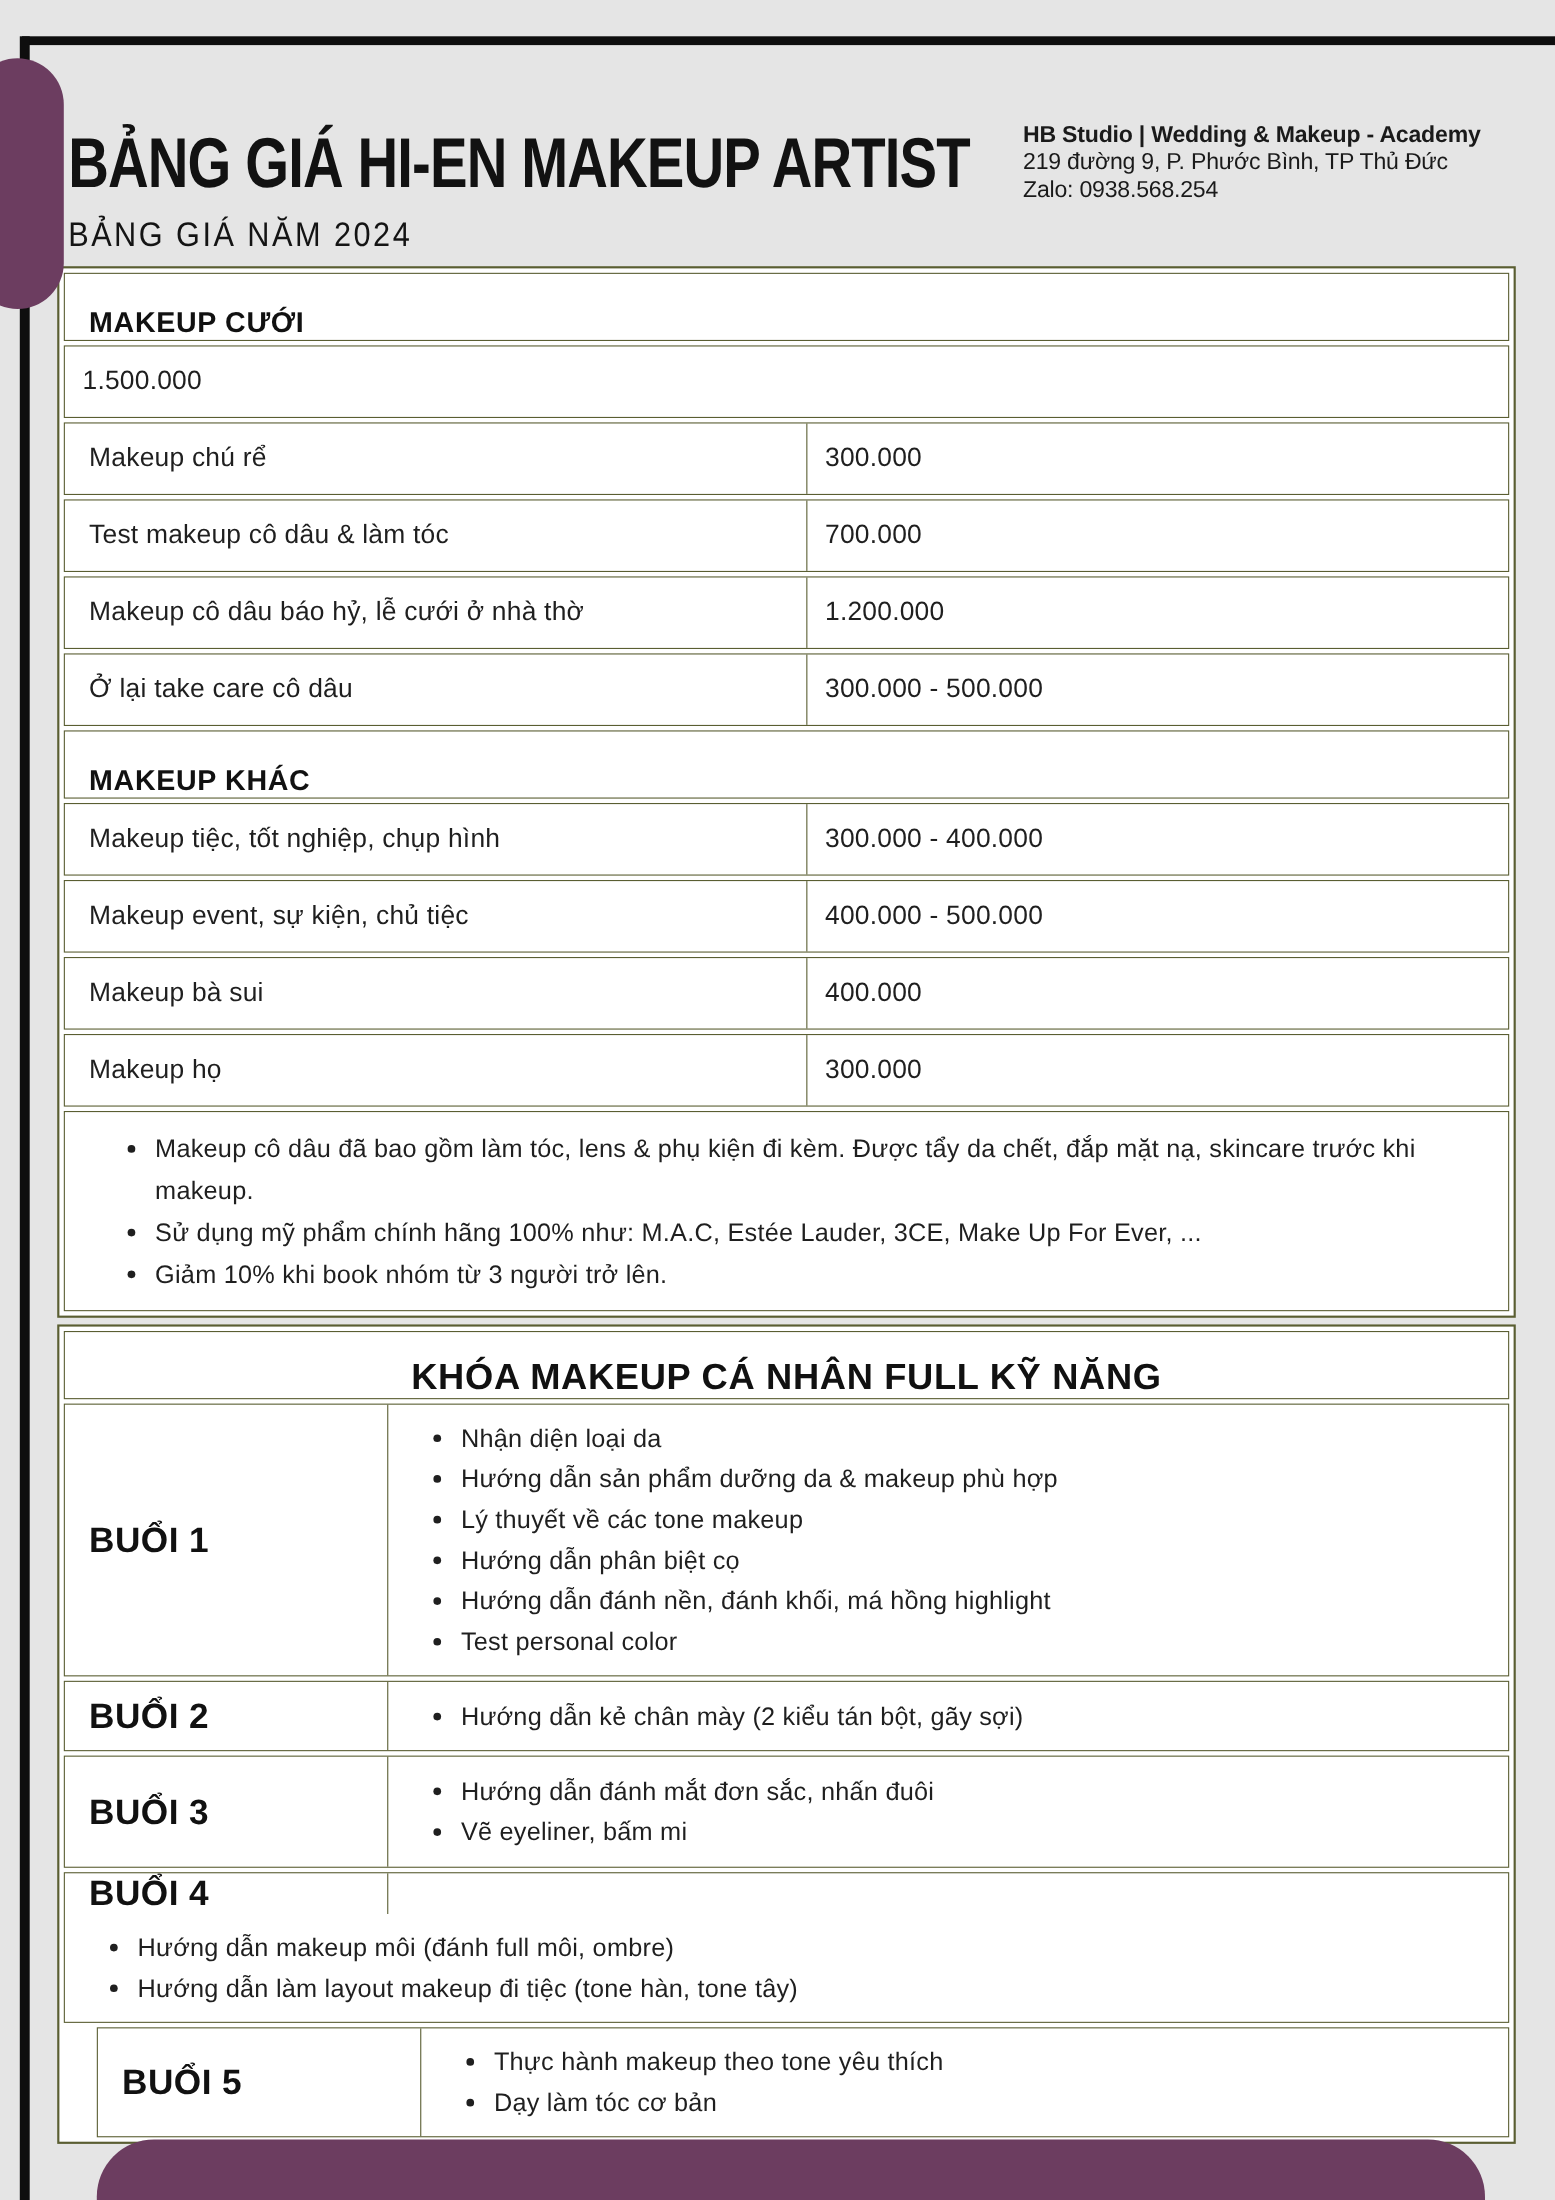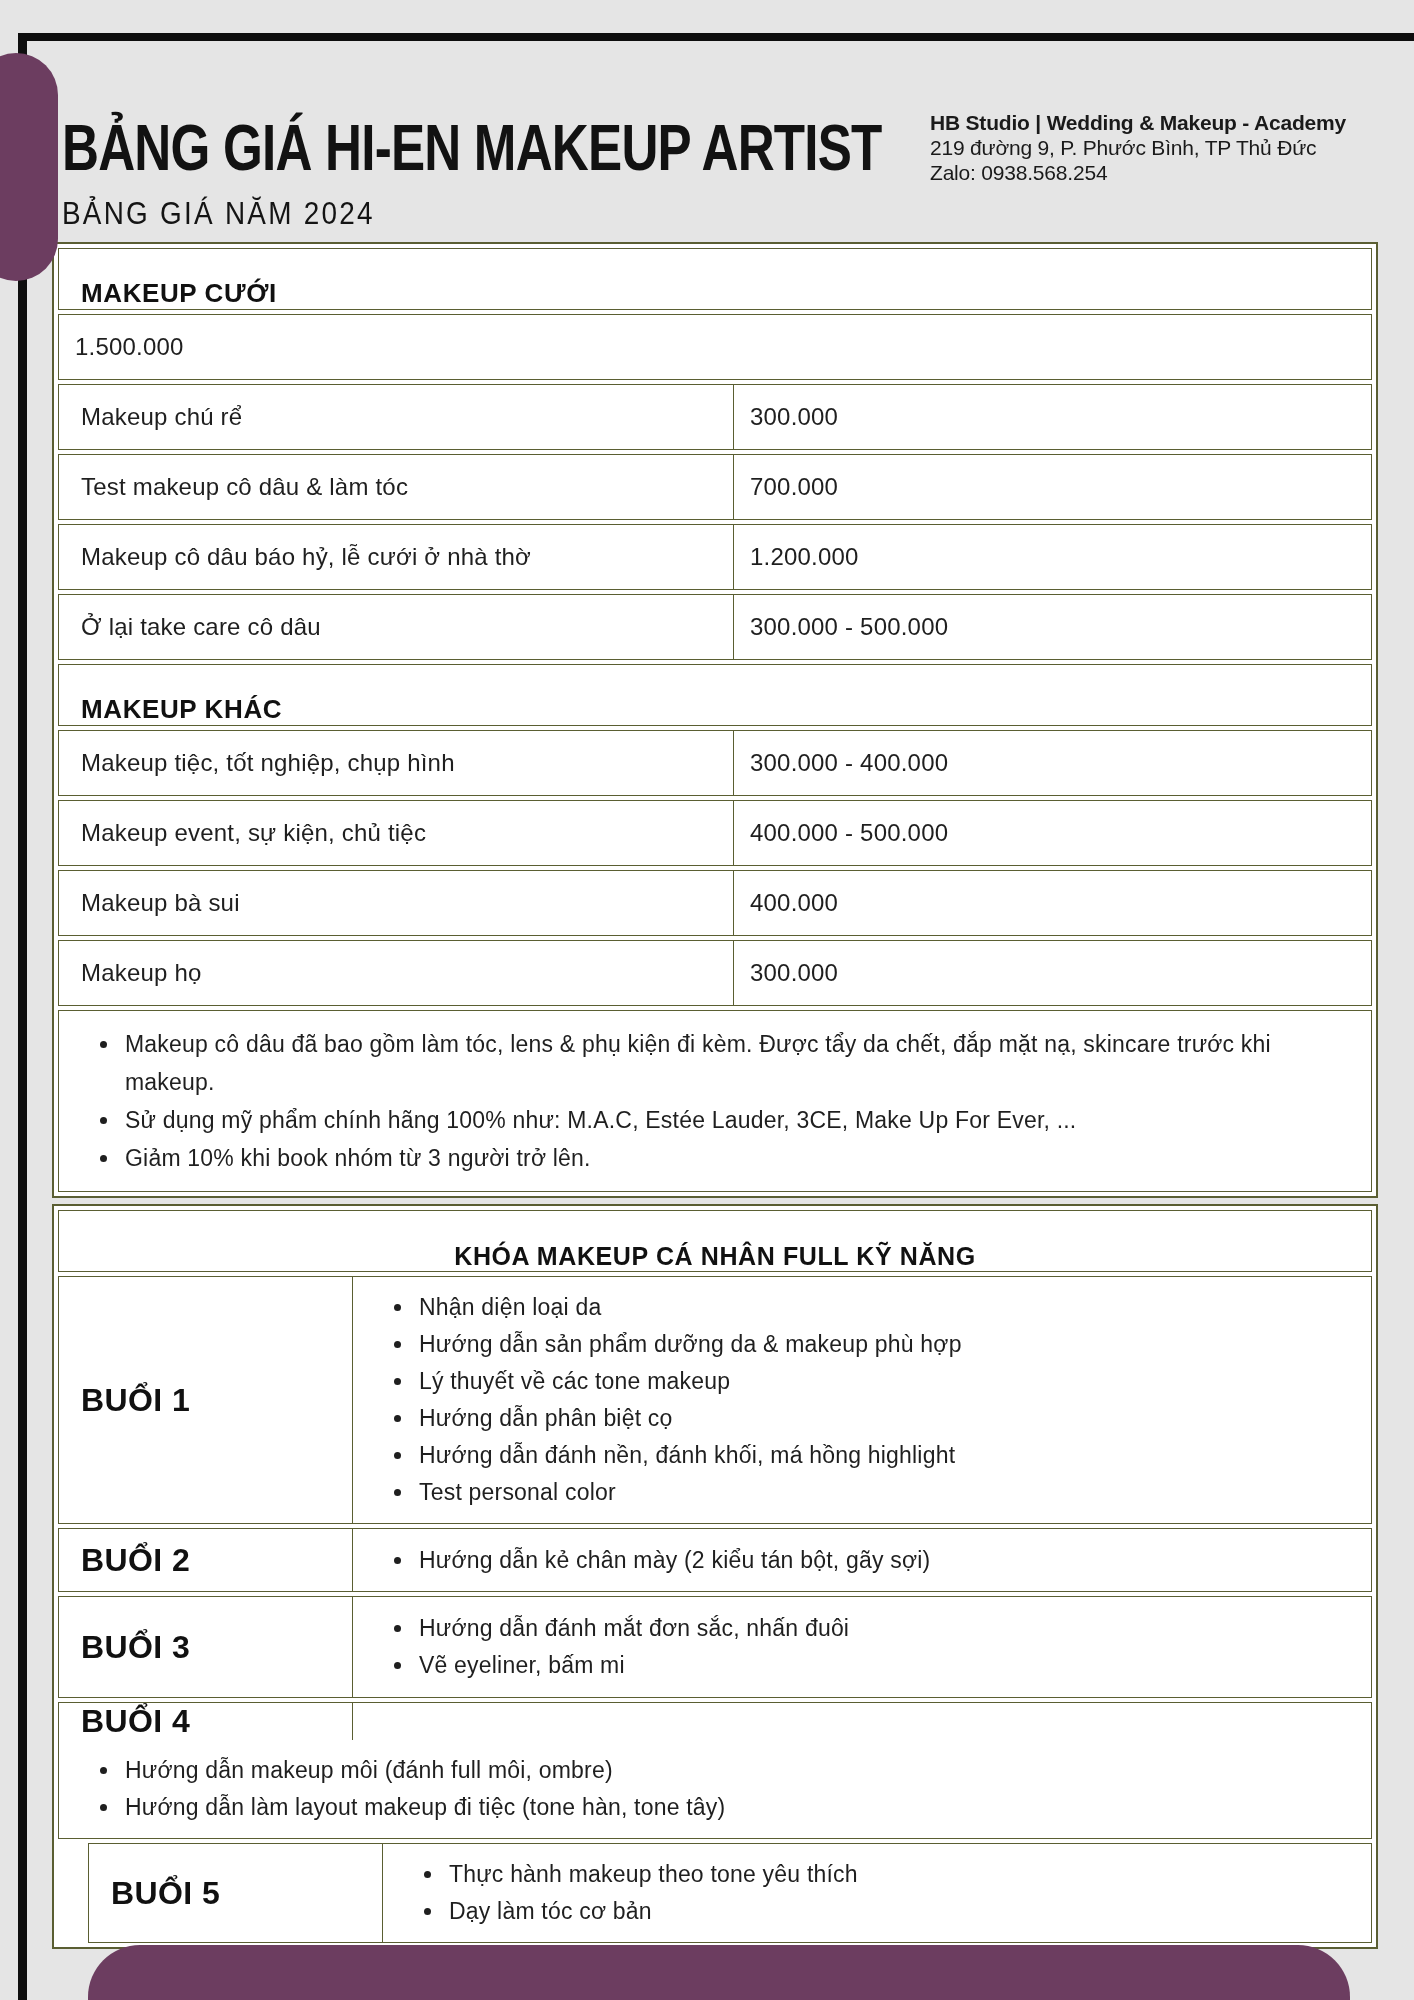--- a/index.html
+++ b/index.html
@@ -30,22 +30,22 @@
   .tbl{border:2px solid #5a5e32;padding:4px;background:#ffffff;display:flex;flex-direction:column;gap:4px;}
   .tbl + .tbl{margin-top:6px;}
   .trow{border:1.5px solid #5a5e32;display:flex;align-items:stretch;min-height:66px;box-sizing:border-box;}
   .trow .c1{display:flex;align-items:center;padding-left:22px;box-sizing:border-box;}
   .trow .c2{display:flex;align-items:center;flex:1;box-sizing:border-box;}
   .price .c1{width:675px;border-right:1.5px solid #5a5e32;font-size:24px;letter-spacing:0.2px;}
   .price .c2{padding-left:16px;font-size:24px;letter-spacing:0.2px;}
   .thead{min-height:62px;align-items:flex-end;}
   .thead .cell-full{padding-left:22px;font-size:26px;font-weight:bold;letter-spacing:0.6px;color:#111111;}
   .thead.center{justify-content:center;}
-  .thead.center .cell-full{padding-left:0;font-size:25px;}
-  .tnotes{min-height:168px;align-items:center;}
+  .thead.center .cell-full{padding-left:0;font-size:33px;}
+  .tnotes{min-height:168px;align-items:center;padding-left:16px;}
   .tnotes ul{margin:14px 0;padding:0 30px 0 62px;list-style:disc outside;}
   .tnotes li{font-size:23px;line-height:38px;letter-spacing:0.2px;padding-left:4px;}
   
   .session .c1{width:294px;border-right:1.5px solid #5a5e32;font-size:32px;font-weight:bold;letter-spacing:0.4px;color:#111111;}
   .session .c2 ul{margin:0;padding:12px 20px 12px 62px;list-style:disc outside;}
   .session .c2 li{font-size:23px;line-height:37px;letter-spacing:0.2px;padding-left:4px;}
   .h-b1{min-height:240px;}
   .h-b2{min-height:64px;}
   .h-b3{min-height:102px;}
   .h-b4{min-height:106px;flex-direction:column;}

